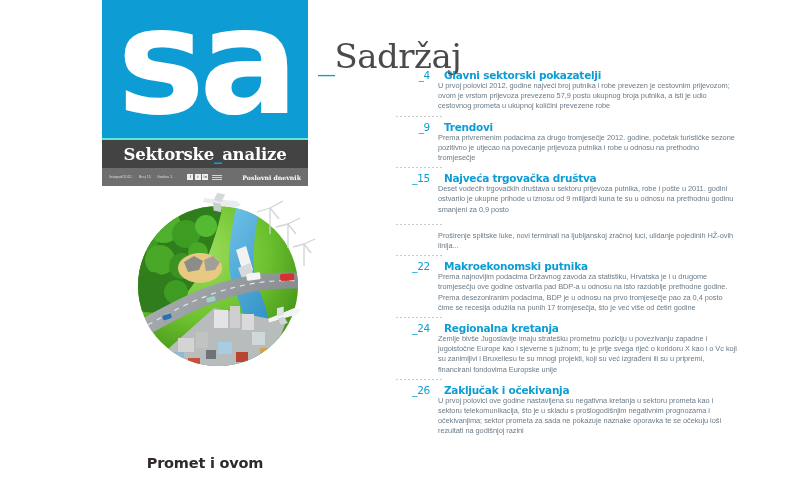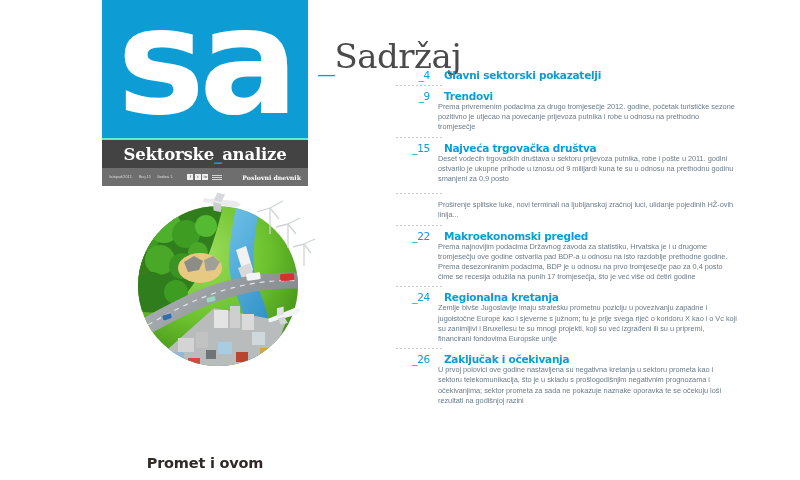--- a/index.html
+++ b/index.html
@@ -284,20 +284,21 @@
 
   <div class="toc-title"><span class="u">_</span><span>Sadržaj</span></div>
 
   <div class="toc">
 
     <div class="toc-entry">
       <div class="toc-head">
         <div class="toc-num">_4</div>
         <div class="toc-name">Glavni sektorski pokazatelji</div>
       </div>
+      <div class="toc-desc">U prvoj polovici 2012. godine najveći broj putnika i robe prevezen je cestovnim prijevozom; ovom je vrstom prijevoza prevezeno 57,9 posto ukupnog broja putnika, a isti je udio cestovnog prometa u ukupnoj količini prevezene robe</div>
     </div>
     <div class="gap-sm"></div>
 
     <div class="toc-entry">
       <div class="dots"></div>
       <div class="toc-head">
         <div class="toc-num">_9</div>
         <div class="toc-name">Trendovi</div>
       </div>
       <div class="toc-desc">Prema privremenim podacima za drugo tromjesečje 2012. godine, početak turističke sezone pozitivno je utjecao na povećanje prijevoza putnika i robe u odnosu na prethodno tromjesečje</div>
@@ -317,21 +318,21 @@
     <div class="toc-entry">
       <div class="dots"></div>
       <div class="toc-desc" style="margin-top:2px">Proširenje splitske luke, novi terminali na ljubljanskoj zračnoj luci, ulidanje pojedinih HŽ-ovih linija...</div>
     </div>
     <div class="gap-sm"></div>
 
     <div class="toc-entry">
       <div class="dots"></div>
       <div class="toc-head">
         <div class="toc-num">_22</div>
-        <div class="toc-name">Makroekonomski pregled</div>
+        <div class="toc-name">Makroekonomski putnika</div>
       </div>
       <div class="toc-desc">Prema najnovijim podacima Državnog zavoda za statistiku, Hrvatska je i u drugome tromjesečju ove godine ostvarila pad BDP-a u odnosu na isto razdoblje prethodne godine. Prema desezoniranim podacima, BDP je u odnosu na prvo tromjesečje pao za 0,4 posto čime se recesija odužila na punih 17 tromjesečja, što je već više od četiri godine</div>
     </div>
     <div class="gap-sm"></div>
 
     <div class="toc-entry">
       <div class="dots"></div>
       <div class="toc-head">
         <div class="toc-num">_24</div>
         <div class="toc-name">Regionalna kretanja</div>

